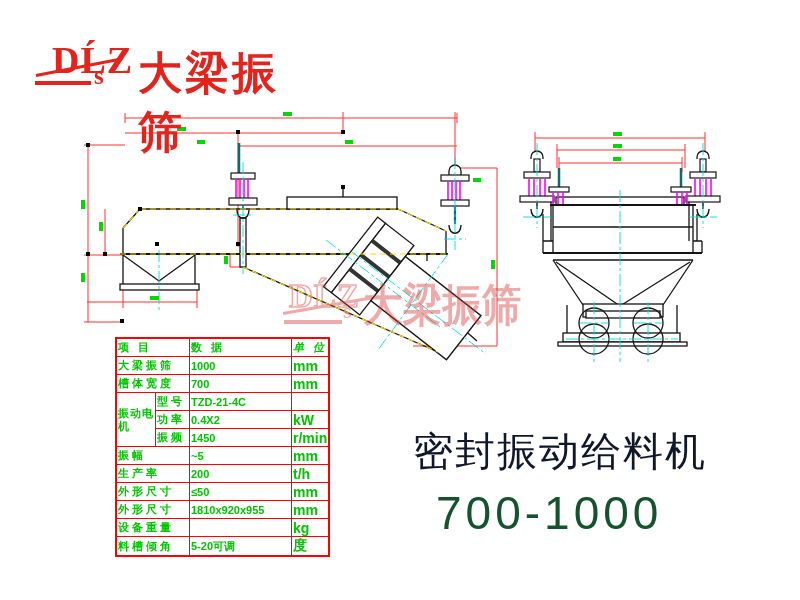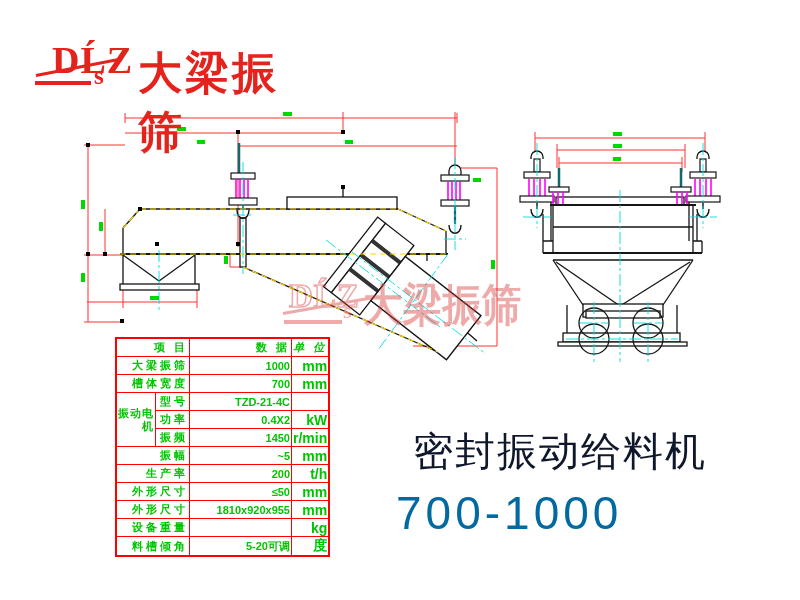--- a/index.html
+++ b/index.html
@@ -26,31 +26,31 @@
              transform:rotate(-10deg);transform-origin:left center;}
   .wm-underline{left:3px;top:52px;width:58px;height:3.5px;background:#d93535;}
   .wm-s{left:62px;top:30px;font-family:"Liberation Serif",serif;font-weight:bold;
         font-size:22px;color:#d93535;}
   .wm-brand{left:82px;top:8px;font-size:44px;font-weight:bold;color:#d93535;
             transform:scaleX(.9);transform-origin:left center;white-space:nowrap;}
 
   
   .spec{left:115px;top:337px;}
   table.spec-t{border-collapse:collapse;table-layout:fixed;}
-  .spec-t td{border:1px solid #ff0000;height:17px;padding:0 1px;text-align:right;
+  .spec-t td{border:1px solid #ff0000;height:17px;padding:0 1px;text-align:left;
              color:#00c400;font-size:11px;font-weight:bold;overflow:hidden;white-space:nowrap;}
   .spec-t{border:2px solid #ff0000;}
   .spec-t td.item{letter-spacing:3px;}
   .spec-t td.grp{letter-spacing:1px;white-space:normal;line-height:13px;}
   .spec-t td.unit{font-size:14px;letter-spacing:0;}
   .w-grp{width:36px;} .w-sub{width:31px;} .w-val{width:99px;margin-top:8px;} .w-unit{width:32px;font-style:italic;}
 
   
   .title1{left:413px;top:424px;font-size:40px;color:#0f172a;letter-spacing:2px;white-space:nowrap;}
-  .title2{left:396px;top:486px;font-size:46px;color:#0369a1;letter-spacing:4px;white-space:nowrap;}
+  .title2{left:436px;top:486px;font-size:46px;color:#14532d;letter-spacing:4px;white-space:nowrap;}
 </style>
 </head>
 <body>
 
 <div class="canvas">
 
   <svg class="abs" style="left:0;top:0" width="800" height="600" viewBox="0 0 800 600">
 
     <g>
 

